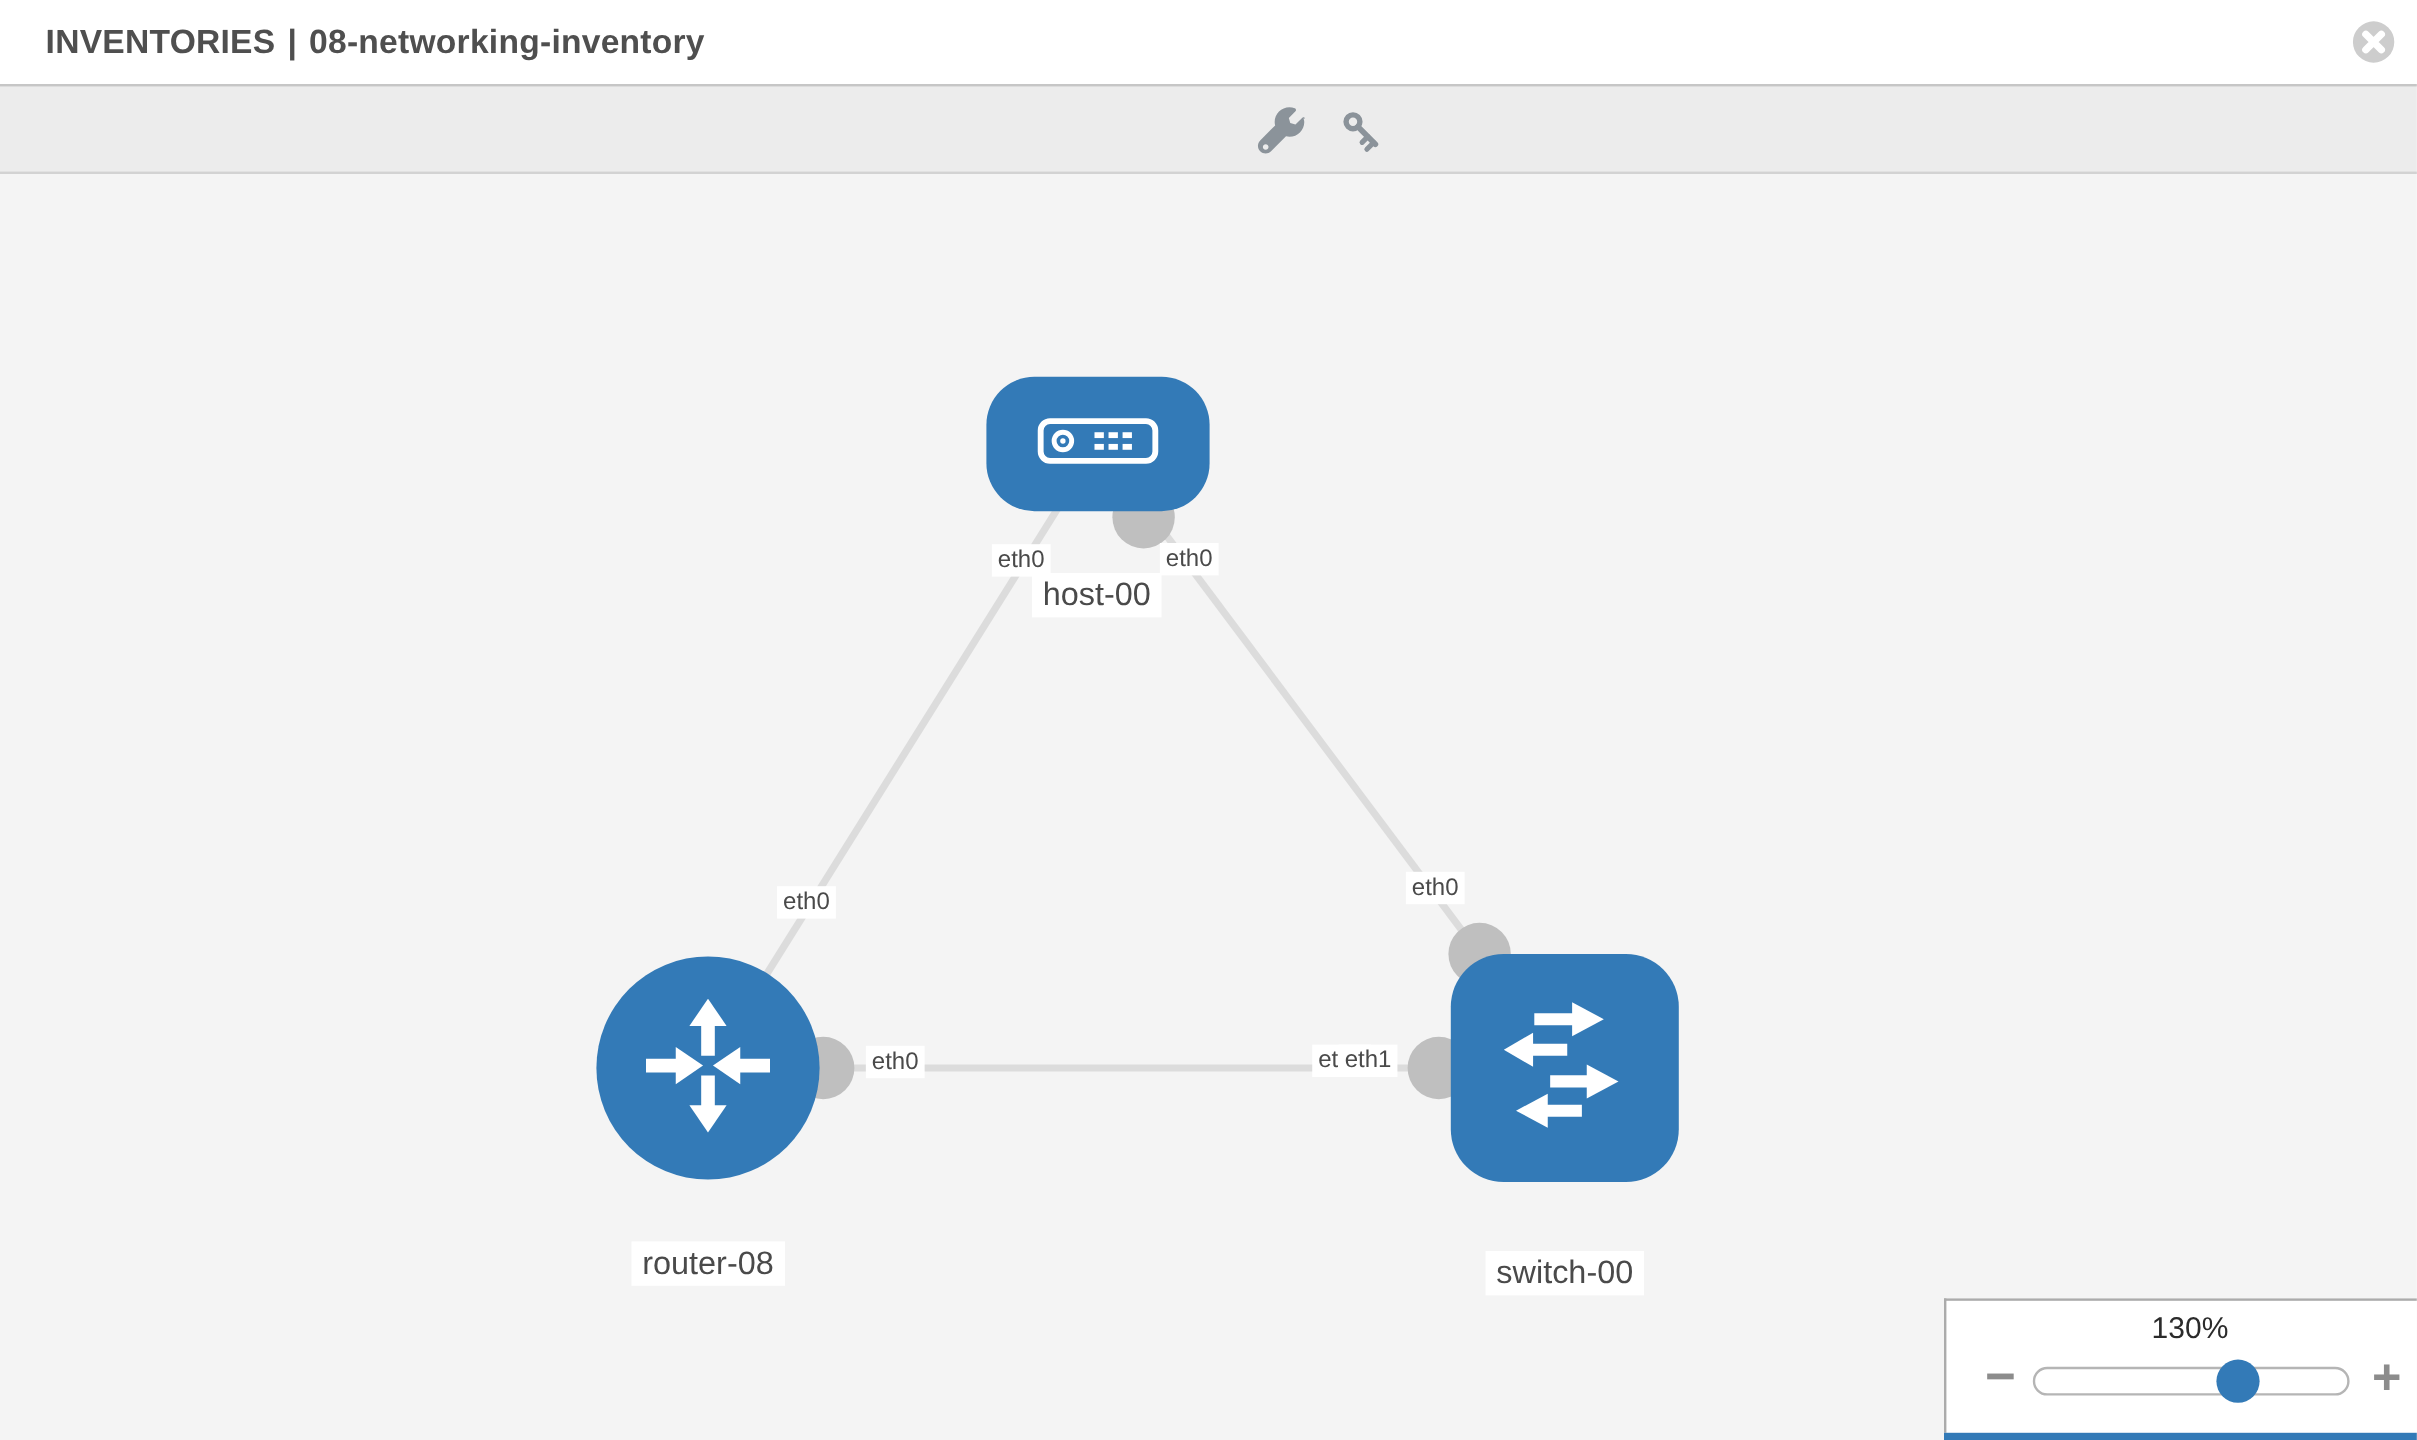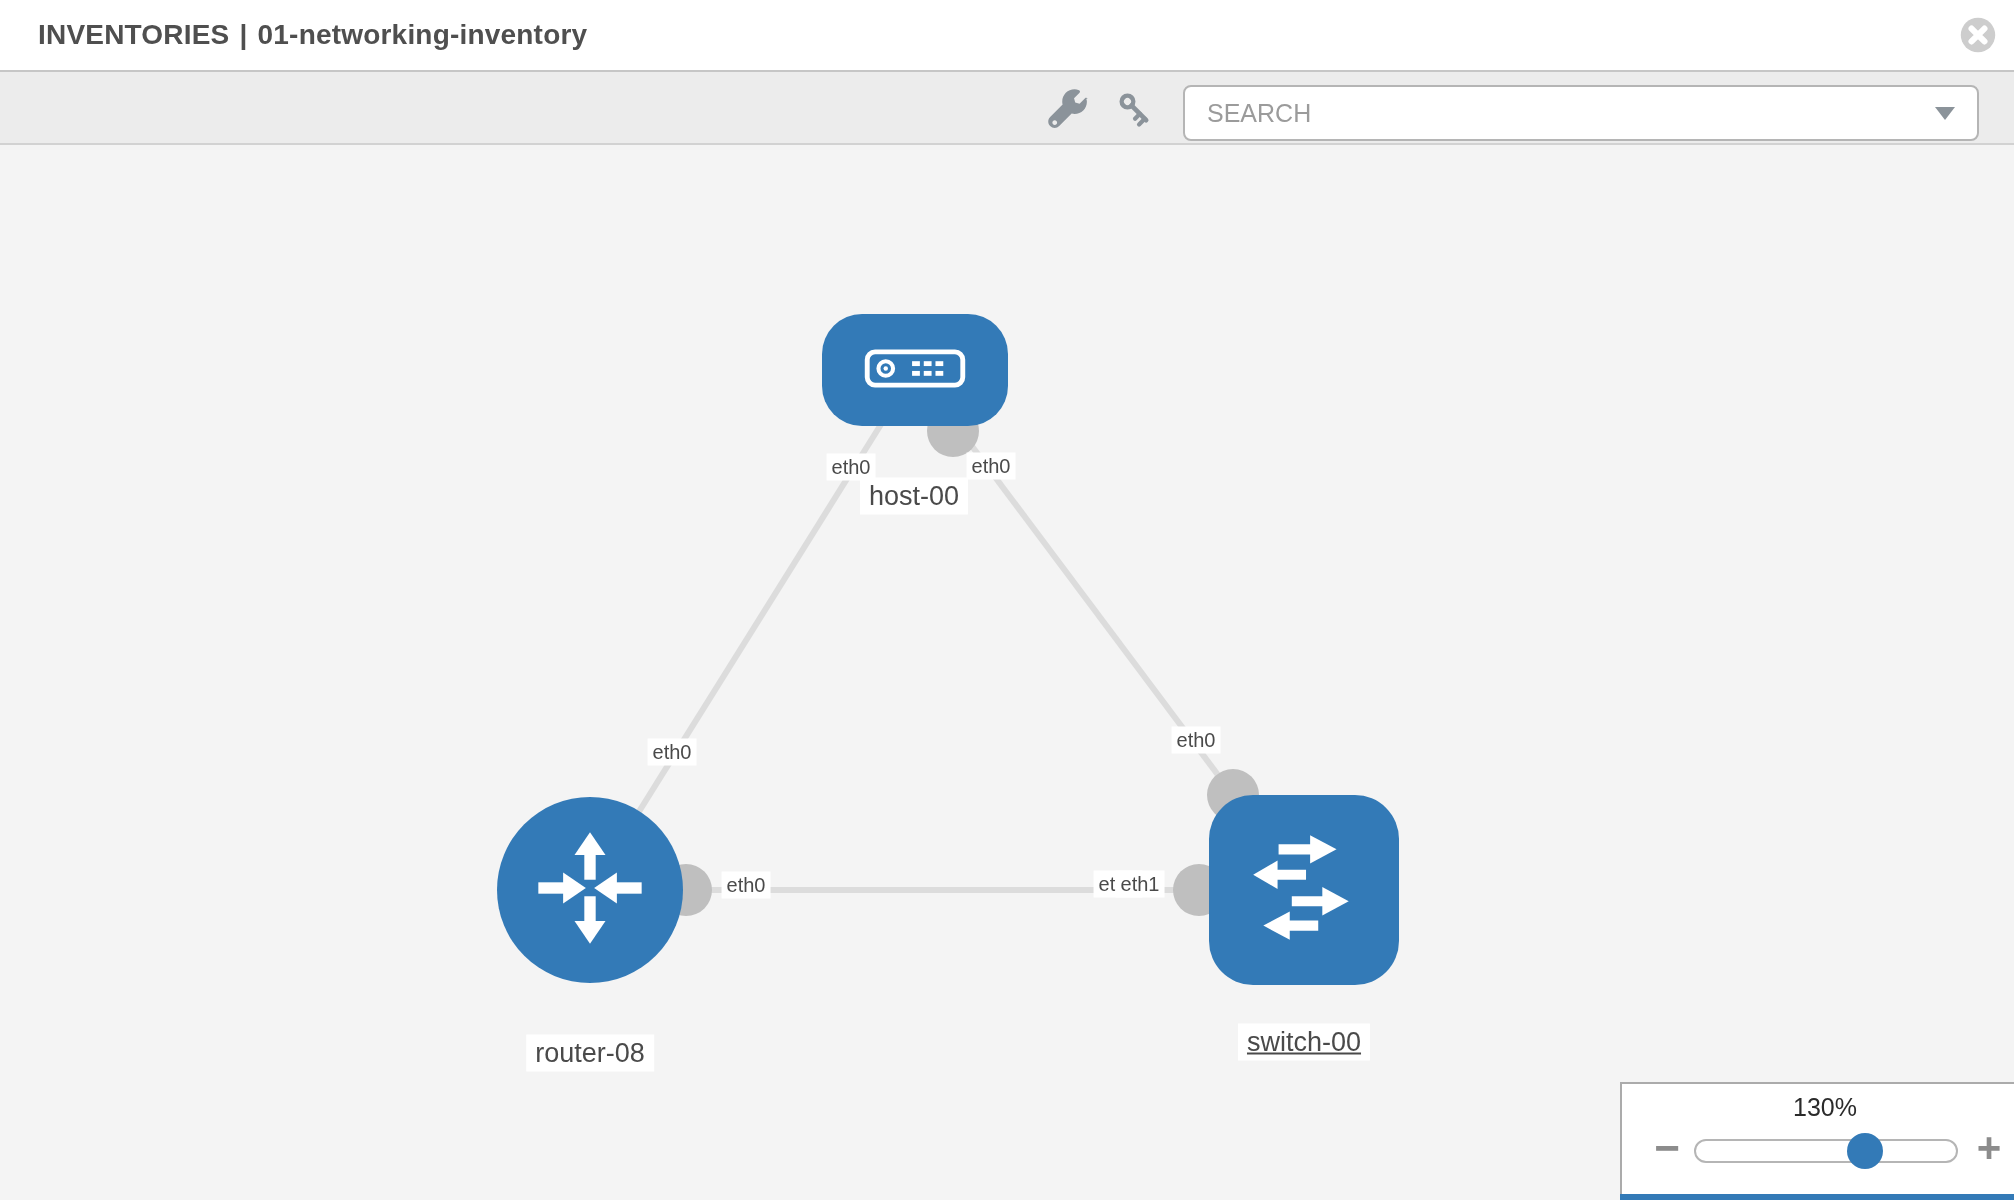--- a/index.html
+++ b/index.html
@@ -46,21 +46,21 @@
     transform:translate(-50%,-50%);cursor:grab;}
   .zoom-plus{position:absolute;left:350px;top:-2px;width:34px;text-align:center;font-size:42px;
     font-weight:700;color:#8c8c8c;line-height:48px;cursor:pointer;}
   .bottom-bar{position:absolute;left:1620px;top:1194px;width:394px;height:6px;z-index:7;}
 </style>
 </head>
 <body>
 
 <div class="header">
   <div class="page-title">
-    <span>INVENTORIES</span><span class="sep">|</span><span>01-networking-inventory</span>
+    <span>INVENTORIES</span><span class="sep">|</span><span>08-networking-inventory</span>
   </div>
   <div class="close-btn">
     <span>
       <svg viewBox="0 0 36 36" width="40" height="40">
         <circle cx="18" cy="18" r="15.5" fill="#cdcdcd"></circle>
         <path d="M12.2 12.2 L23.8 23.8 M23.8 12.2 L12.2 23.8" stroke="#fff" stroke-width="5.5" stroke-linecap="round"></path>
       </svg>
     </span>
   </div>
 </div>
@@ -77,24 +77,20 @@
     <span>
       <svg viewBox="0 0 32 32" width="40" height="40">
         <g transform="rotate(45 16 16)" stroke="#8b939a" fill="none">
           <circle cx="7.5" cy="16" r="4.6" stroke-width="3.6"></circle>
           <path d="M12.2 16 H28.6" stroke-width="3.8" stroke-linecap="round"></path>
           <path d="M21.5 16 v5.4" stroke-width="3.4" stroke-linecap="round"></path>
           <path d="M27 16 v6.4" stroke-width="3.4" stroke-linecap="round"></path>
         </g>
       </svg>
     </span>
-  </div>
-  <div class="combo combo-search">
-    <span>SEARCH</span>
-    <span class="chevron"></span>
   </div>
 </div>
 
 <div class="canvas" style="background: rgb(244, 244, 244);">
   <svg id="links-svg">
       <line x1="915" y1="225" x2="590" y2="745" stroke="#dcdcdc" stroke-width="6"></line>
       <line x1="915" y1="225" x2="1304" y2="745" stroke="#dcdcdc" stroke-width="6"></line>
       <line x1="590" y1="745" x2="1304" y2="745" stroke="#dcdcdc" stroke-width="6"></line>
       <circle cx="953" cy="286" r="26" fill="#bfbfbf"></circle>
       <circle cx="1233" cy="650" r="26" fill="#bfbfbf"></circle>
@@ -150,21 +146,21 @@
           <line x1="74" y1="97" x2="42" y2="97"></line>
             <polygon points="20,97 46,83 46,111" stroke="none"></polygon>
         </g>
       </svg>
     </span>
   </div>
 
   <div class="labels" id="labels-layer">
       <div class="tlabel node-name" style="left: 914px; top: 311px;">host-00</div>
       <div class="tlabel node-name" style="left: 590px; top: 868px;">router-08</div>
-      <div class="tlabel node-name" style="left: 1304px; top: 857px; text-decoration: underline;">switch-00</div>
+      <div class="tlabel node-name" style="left: 1304px; top: 876px;">switch-00</div>
       <div class="tlabel iface" style="left: 851px; top: 322px;">eth0</div>
       <div class="tlabel iface" style="left: 991px; top: 321px;">eth0</div>
       <div class="tlabel iface" style="left: 672px; top: 607px;">eth0</div>
       <div class="tlabel iface" style="left: 1196px; top: 595px;">eth0</div>
       <div class="tlabel iface" style="left: 746px; top: 740px;">eth0</div>
       <div class="tlabel iface" style="left: 1118px; top: 739px; z-index: 3;">eth0</div>
       <div class="tlabel iface" style="left: 1140px; top: 739px; z-index: 4; text-align: right;">eth1</div>
     </div>
 </div>
 

